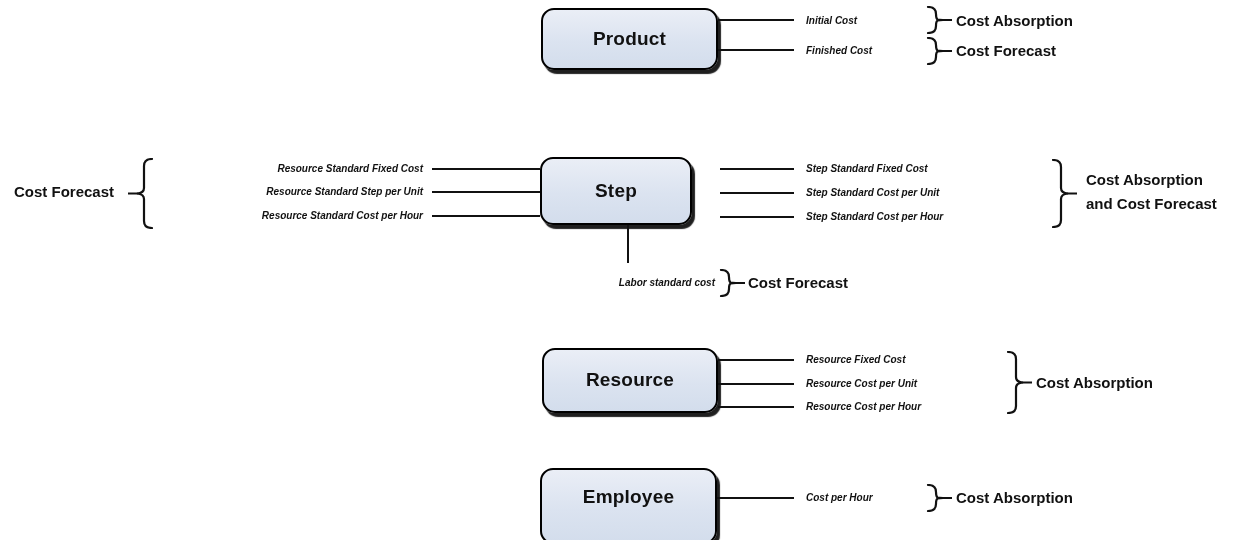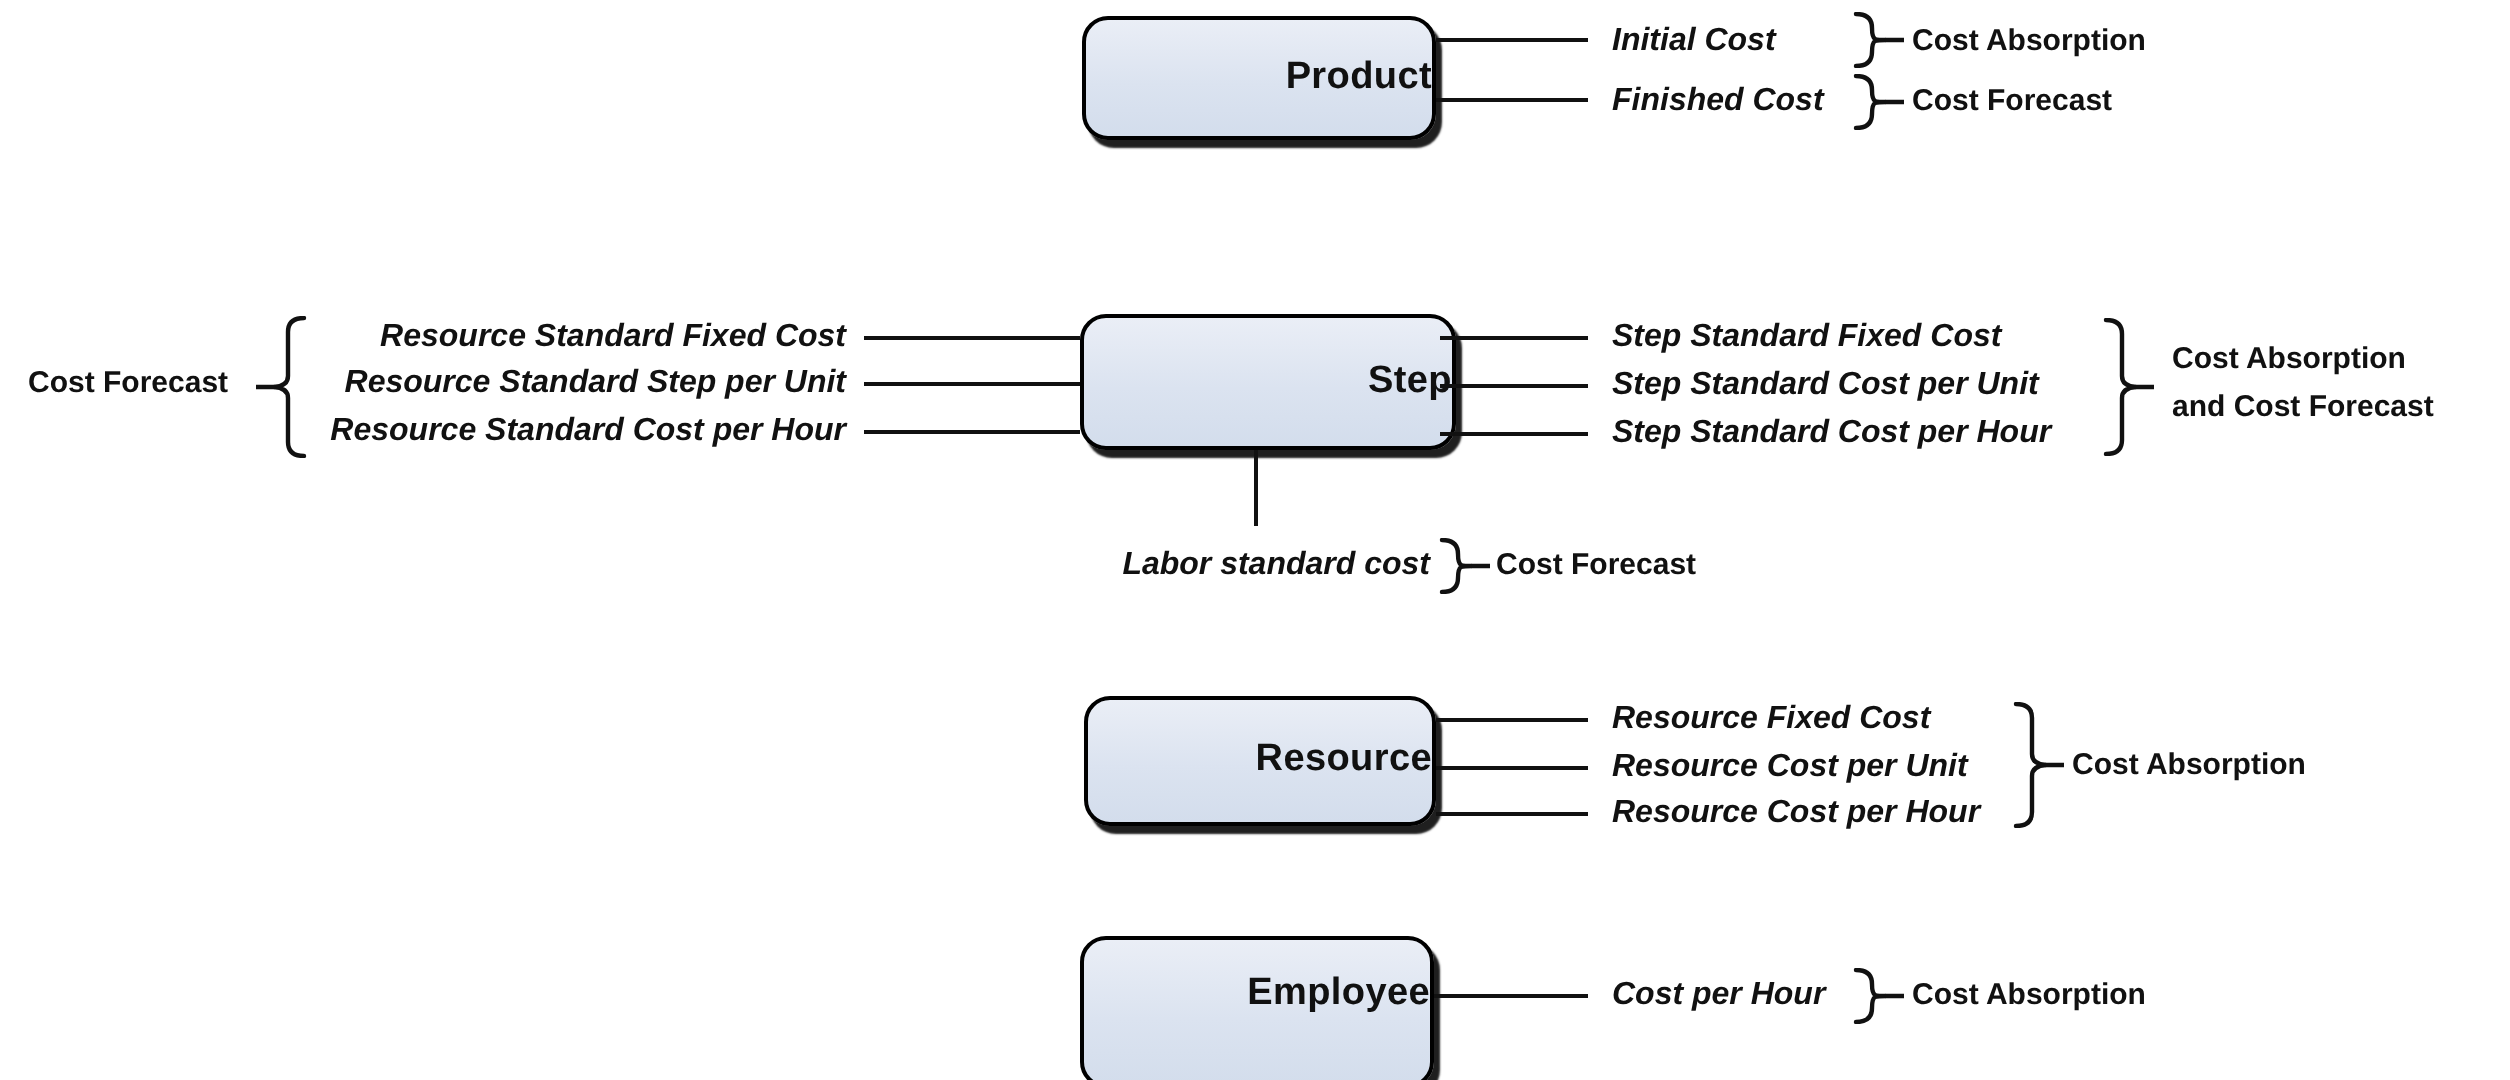--- a/index.html
+++ b/index.html
@@ -18,29 +18,28 @@
     border-radius:13px;
     box-shadow:3px 4px 1px rgba(0,0,0,0.88);
     text-align:center;
     box-sizing:border-box;
   }
   .ebox span{
     font-weight:700;
     font-size:19px;
     letter-spacing:0.2px;
     display:block;
-    text-align:right;
   }
   .hline{position:absolute;height:2.2px;background:#111;}
   .vline{position:absolute;width:2.2px;background:#111;}
   .attr{
     position:absolute;
     font-style:italic;
     font-weight:600;
-    font-size:16px;
+    font-size:10px;
     height:20px;line-height:20px;
     white-space:nowrap;
   }
   .grp{
     position:absolute;
     font-weight:600;
     font-size:15px;
     height:20px;line-height:20px;
     white-space:nowrap;
   }
@@ -73,21 +72,21 @@
   </svg>
   <div class="grp" style="left:956px;top:11px;">Cost Absorption</div>
 
   <div class="attr" style="left:806px;top:41px;">Finished Cost</div>
   <svg class="brace" style="left:926px;top:37px;" width="26" height="28" viewBox="0 0 26 28">
     <path d="M2 1 Q10 1 10 8 Q10 12.5 11.5 13.5 Q13 14 17 14 Q13 14 11.5 14.5 Q10 15.5 10 20 Q10 27 2 27"></path>
     <path d="M17 14 H26"></path>
   </svg>
   <div class="grp" style="left:956px;top:41px;">Cost Forecast</div>
 
-  <div class="ebox" style="left:540px;top:157px;width:188px;height:68px;">
+  <div class="ebox" style="left:540px;top:157px;width:152px;height:68px;">
     <span style="line-height:63px;">Step</span>
   </div>
 
   <div class="grp" style="left:14px;top:182px;">Cost Forecast</div>
   <svg class="brace" style="left:128px;top:158px;" width="26" height="71" viewBox="0 0 26 71">
     <path d="M24 1 Q16 1 16 8 L16 30 Q16 35 9 35.5 Q16 36 16 41 L16 63 Q16 70 24 70"></path>
     <path d="M9 35.5 H0"></path>
   </svg>
   <div class="attr r-align" style="left:160px;top:159px;width:263px;">Resource Standard Fixed Cost</div>
   <div class="attr r-align" style="left:160px;top:182px;width:263px;">Resource Standard Step per Unit</div>

